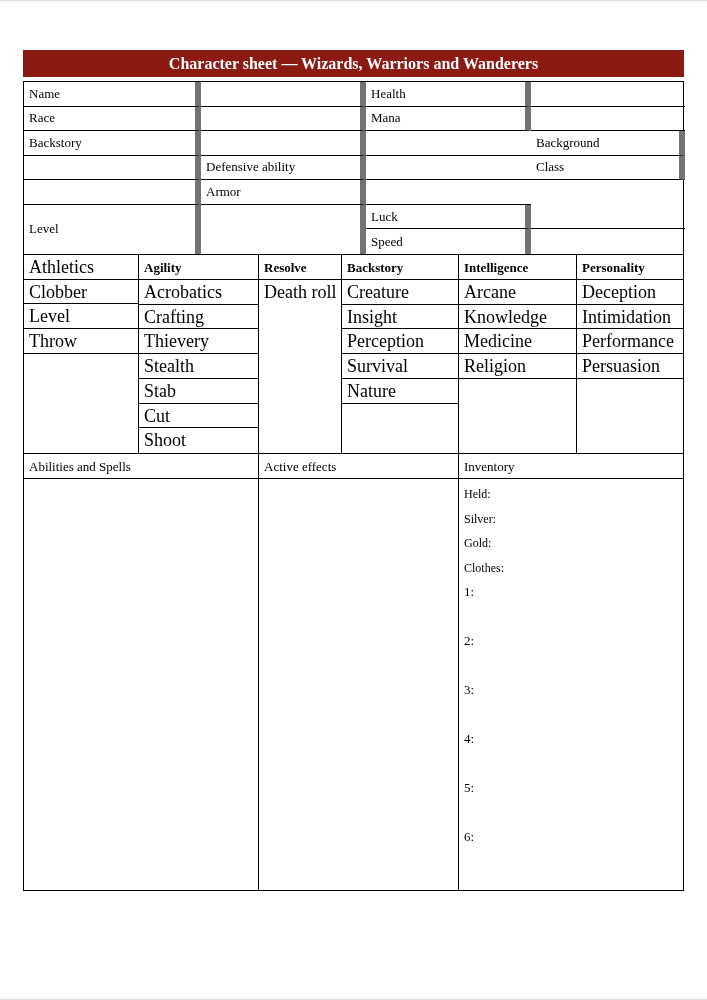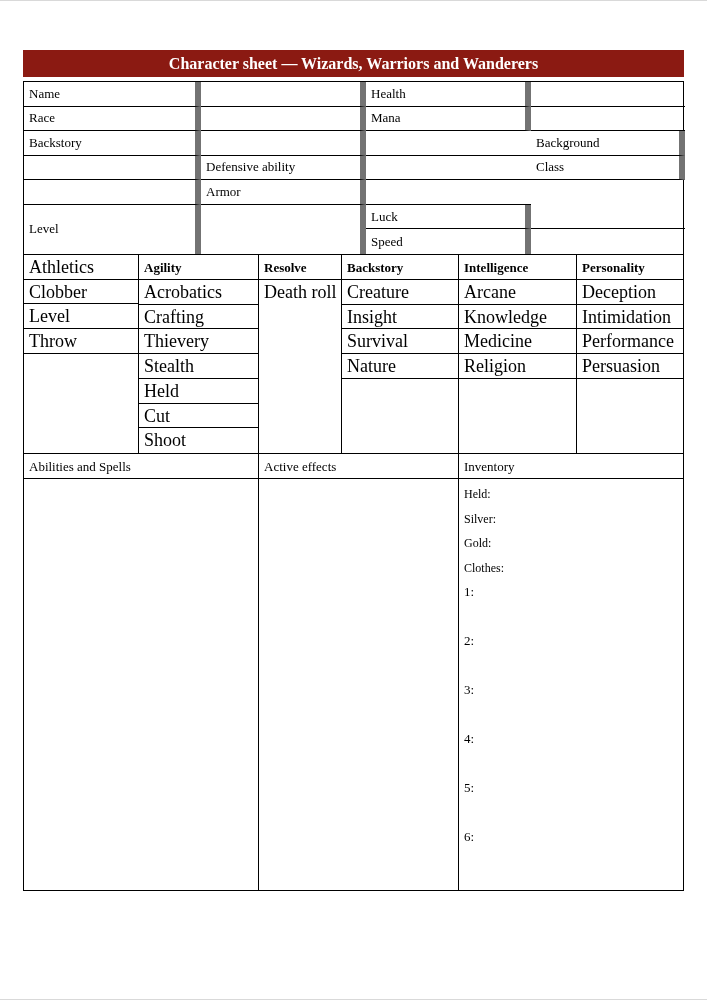--- a/index.html
+++ b/index.html
@@ -100,34 +100,35 @@
         <div class="skill-item">Level</div>
         <div class="skill-item">Throw</div>
       </div>
 
       <div class="skill-col c1">
         <div class="skill-head">Agility</div>
         <div class="skill-item">Acrobatics</div>
         <div class="skill-item">Crafting</div>
         <div class="skill-item">Thievery</div>
         <div class="skill-item">Stealth</div>
-        <div class="skill-item">Held</div>
+        <div class="skill-item">Stab</div>
         <div class="skill-item">Cut</div>
         <div class="skill-item open">Shoot</div>
       </div>
 
       <div class="skill-col c2">
         <div class="skill-head">Resolve</div>
         <div class="skill-item open">Death roll</div>
       </div>
 
       <div class="skill-col c3">
         <div class="skill-head">Backstory</div>
         <div class="skill-item">Creature</div>
         <div class="skill-item">Insight</div>
+        <div class="skill-item">Perception</div>
         <div class="skill-item">Survival</div>
         <div class="skill-item">Nature</div>
       </div>
 
       <div class="skill-col c4">
         <div class="skill-head">Intelligence</div>
         <div class="skill-item">Arcane</div>
         <div class="skill-item">Knowledge</div>
         <div class="skill-item">Medicine</div>
         <div class="skill-item">Religion</div>

